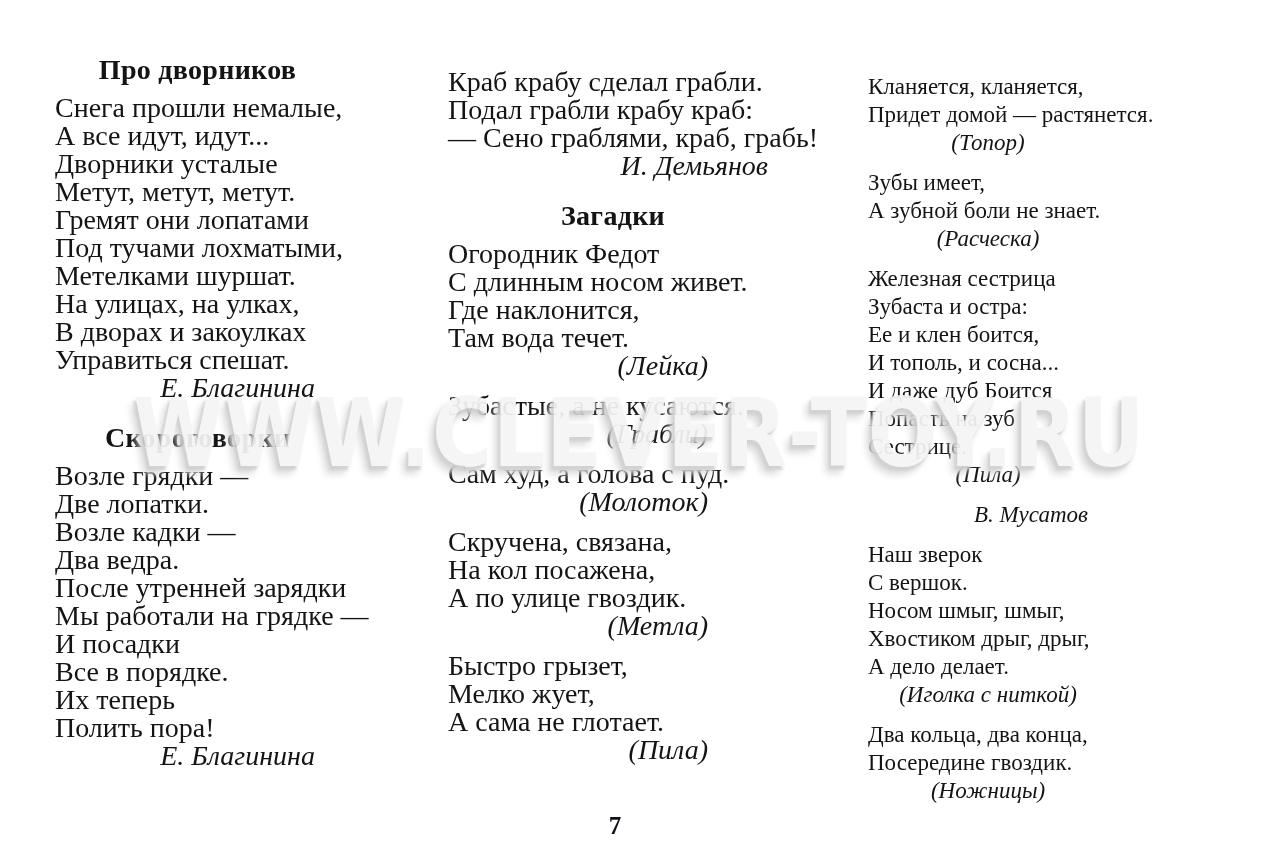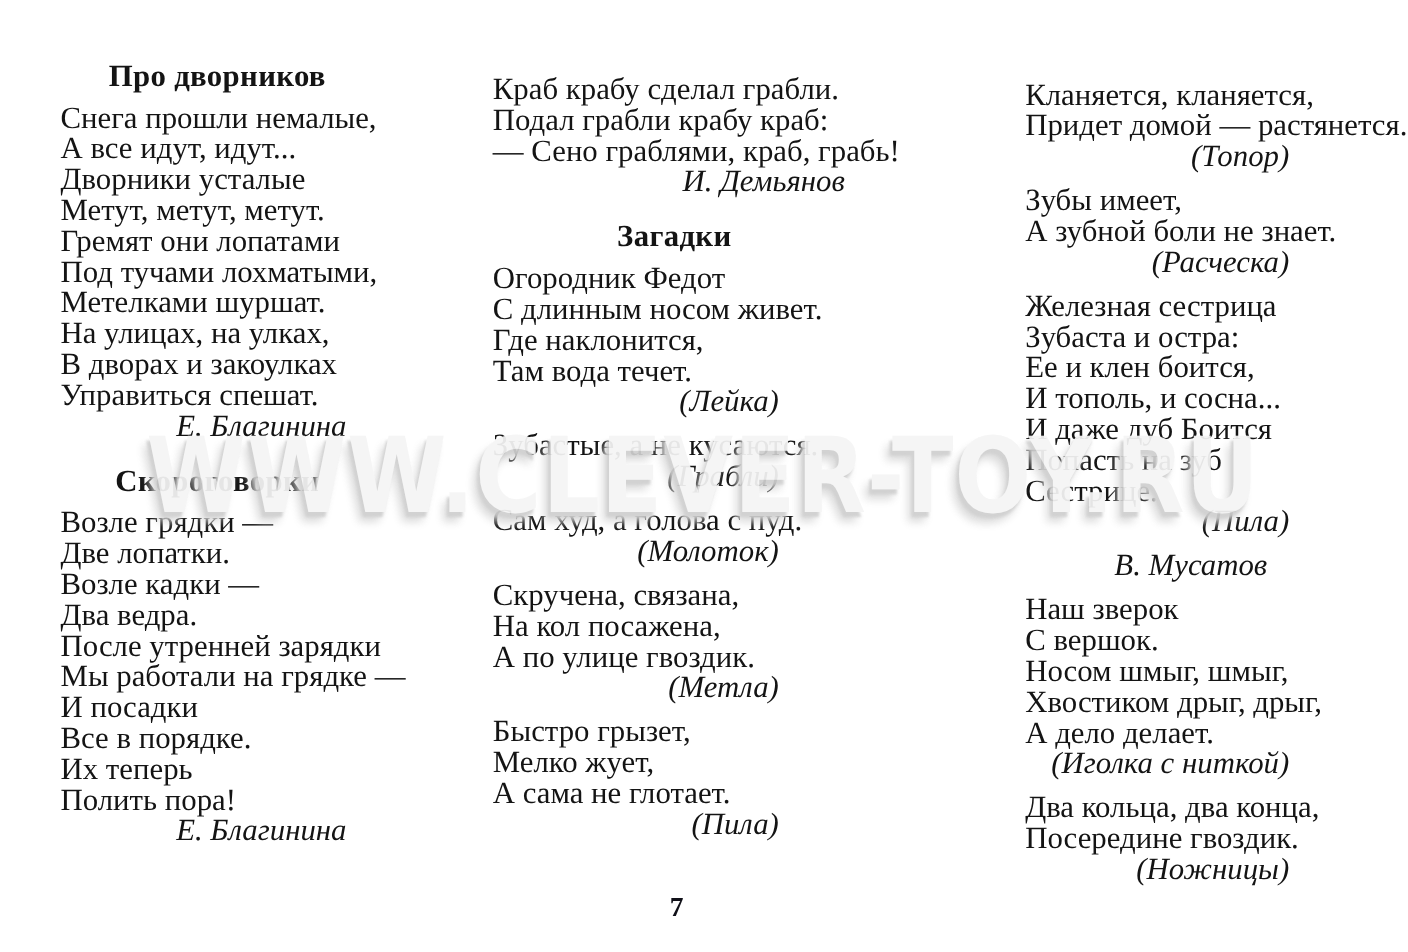--- a/index.html
+++ b/index.html
@@ -3,42 +3,42 @@
 <meta charset="utf-8">
 <style>
   html,body{margin:0;padding:0;}
   body{
     width:1280px;height:865px;background:#ffffff;position:relative;
     font-family:"Liberation Serif", serif;color:#141414;overflow:hidden;
   }
   .column{position:absolute;font-size:28px;}
   #col-left{left:55px;top:56px;width:285px;}
   #col-middle{left:448px;top:68px;width:330px;}
-  #col-right{left:932px;top:73px;width:300px;font-size:28px;}
+  #col-right{left:868px;top:73px;width:300px;font-size:23px;}
 
   .block{margin:0;}
   .heading{
     font-weight:bold;text-align:center;line-height:28px;
     margin:22px 0 10px;letter-spacing:.3px;
   }
   .column .heading:first-child{margin-top:0;}
   .poem{margin:0;}
   .line{line-height:28px;white-space:nowrap;}
   .author{
     font-style:italic;text-align:right;line-height:28px;
     padding-right:25px;margin-bottom:0;white-space:nowrap;
   }
   #col-middle .author{padding-right:10px;}
   #col-right .author{padding-right:80px;margin-bottom:12px;}
   .answer{
     font-style:italic;text-align:right;line-height:28px;
     margin-bottom:12px;white-space:nowrap;
   }
   #col-middle .answer{padding-right:70px;}
-  #col-right .answer{padding-right:60px;}
+  #col-right .answer{padding-right:60px;text-align:center;}
 
   .watermark{
     position:absolute;left:133px;top:386px;z-index:5;
     font-family:"DejaVu Sans", sans-serif;font-weight:bold;
     font-size:100px;line-height:1;white-space:nowrap;
     color:#f5f5f5;opacity:.93;letter-spacing:1px;
     text-shadow:-3px 4px 3px #cfcfcf, -7px 9px 9px #d9d9d9;
     transform:scale(0.82,0.95);transform-origin:left top;
     pointer-events:none;
   }

